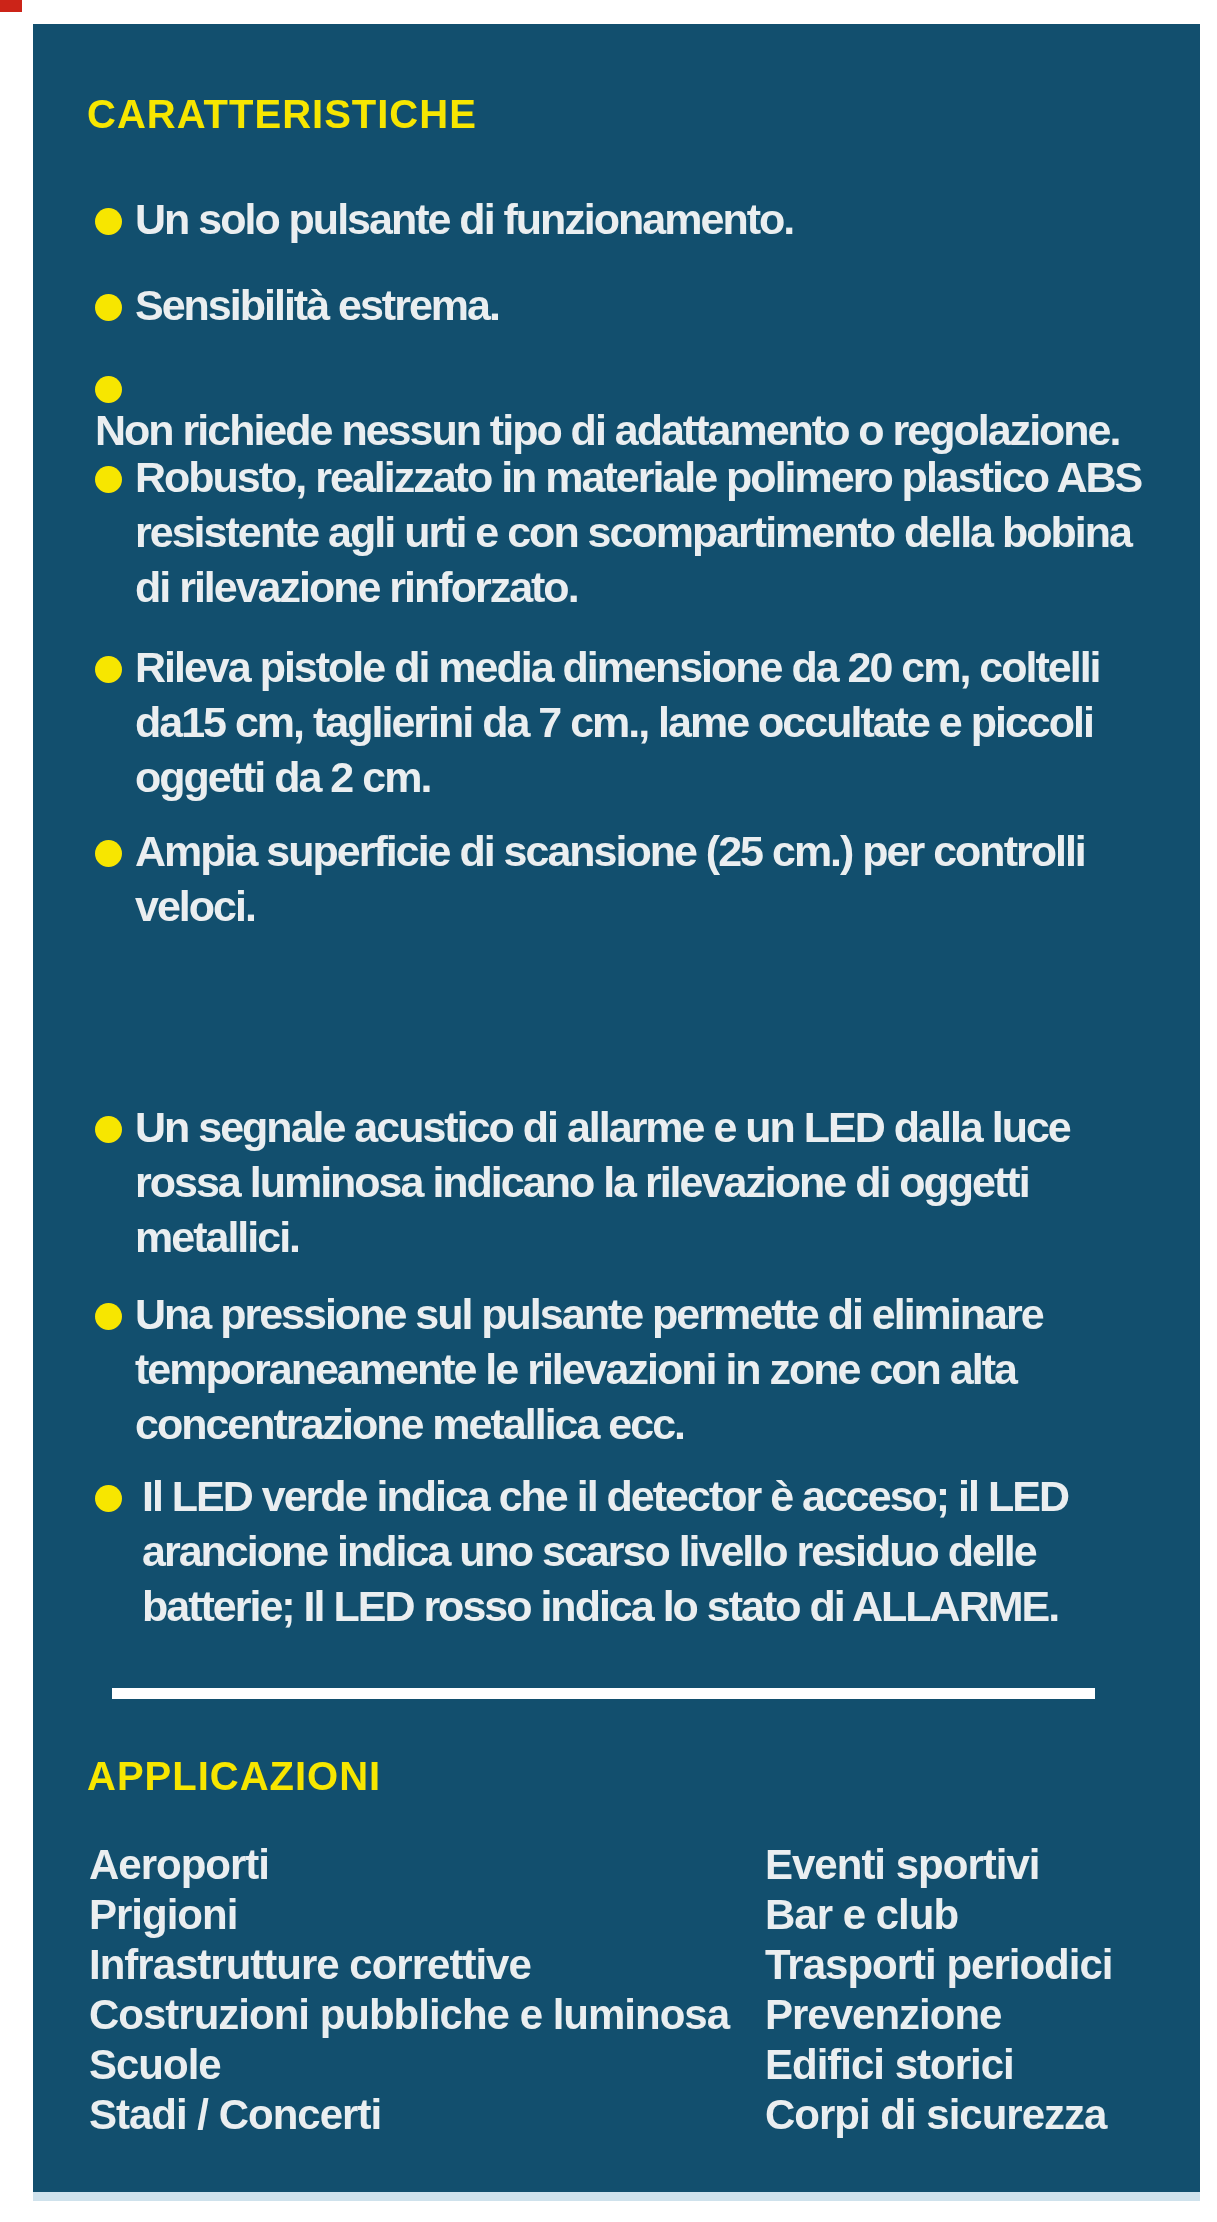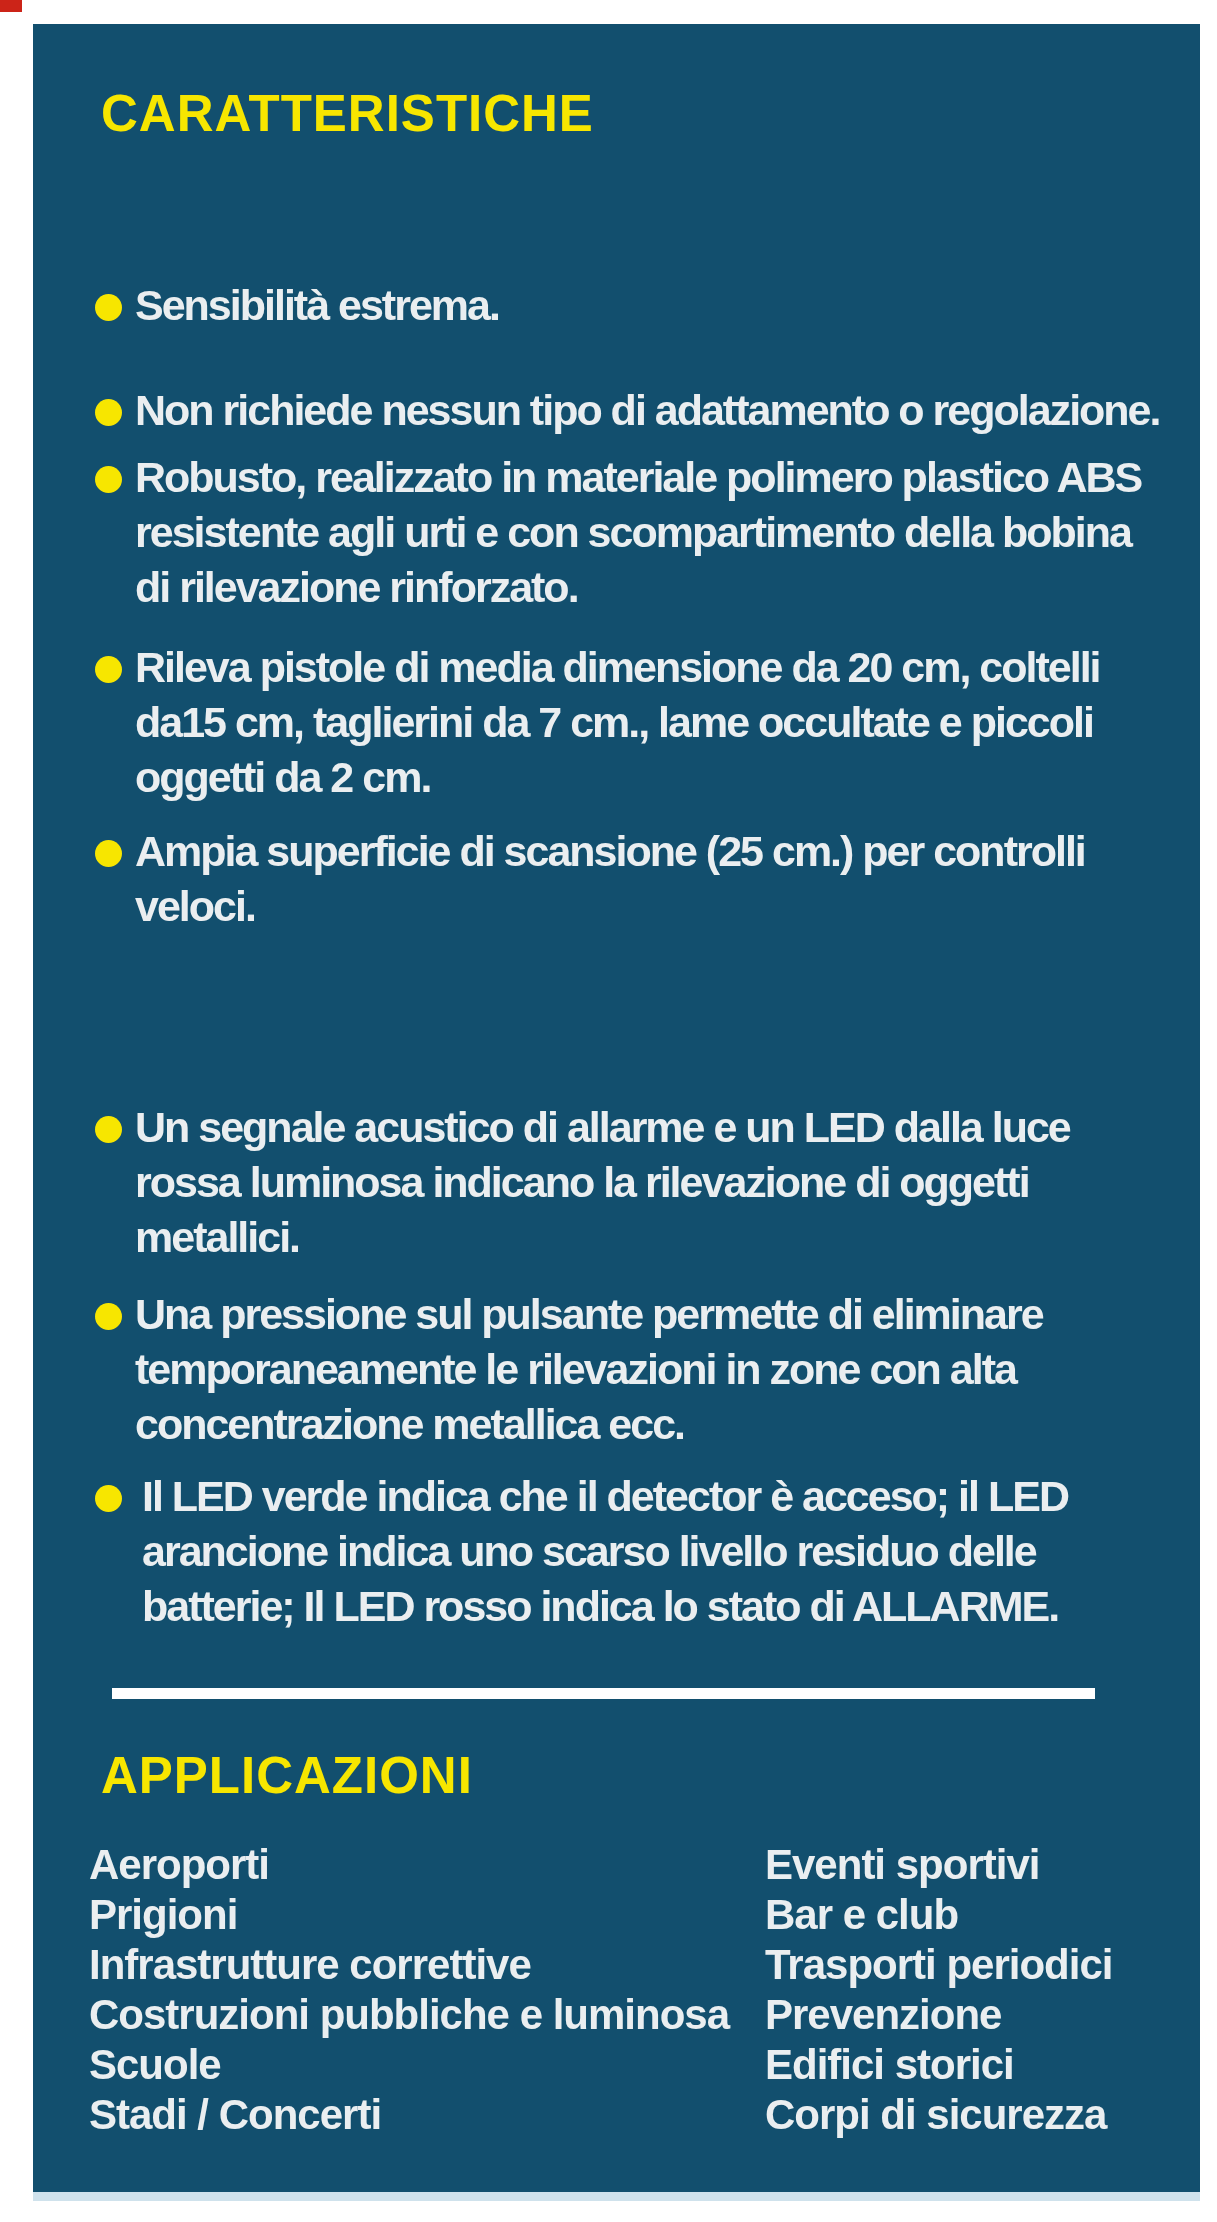--- a/index.html
+++ b/index.html
@@ -30,23 +30,23 @@
     background: #124f6e;
   }
   .panel-bottom-glow {
     position: absolute;
     left: 33px; top: 2192px;
     width: 1167px; height: 9px;
     background: #cfe2ec;
   }
   .section-title {
     position: absolute;
-    left: 68px;
+    left: 54px;
     margin: 0;
-    font-size: 51px;
+    font-size: 40px;
     font-weight: 700;
     letter-spacing: 1px;
     color: #f7e600;
     line-height: 48px;
     white-space: nowrap;
   }
   .title-features { top: 66px; }
   .title-applications { top: 1728px; }
 
   .feature-item {
@@ -68,21 +68,21 @@
     display: block;
     white-space: pre-line;
     font-size: 43px;
     font-weight: 700;
     letter-spacing: -2px;
     line-height: 55px;
     color: #eaeef0;
   }
   .fi-0 { top: 168px; }
   .fi-1 { top: 254px; }
-  .fi-2 { top: 359px; }
+  .fi-2 { top: 336px; flex-direction: column; }
   .fi-3 { top: 426px; }
   .fi-4 { top: 616px; }
   .fi-5 { top: 800px; }
   .fi-6 { top: 940px; }
   .fi-7 { top: 1076px; }
   .fi-8 { top: 1263px; }
   .fi-9 { top: 1445px; gap: 7px; }
 
   .divider {
     position: absolute;
@@ -110,20 +110,24 @@
 </head>
 <body>
 
 <div class="canvas">
   <div class="corner-mark"></div>
 
   <div class="panel">
 
     <h1 class="section-title title-features">CARATTERISTICHE</h1>
 
+    <div class="feature-item fi-0">
+      <span class="dot"></span>
+      <span class="feature-text">Un solo pulsante di funzionamento.</span>
+    </div>
     <div class="feature-item fi-1">
       <span class="dot"></span>
       <span class="feature-text">Sensibilità estrema.</span>
     </div>
     <div class="feature-item fi-2">
       <span class="dot"></span>
       <span class="feature-text">Non richiede nessun tipo di adattamento o regolazione.</span>
     </div>
     <div class="feature-item fi-3">
       <span class="dot"></span>

